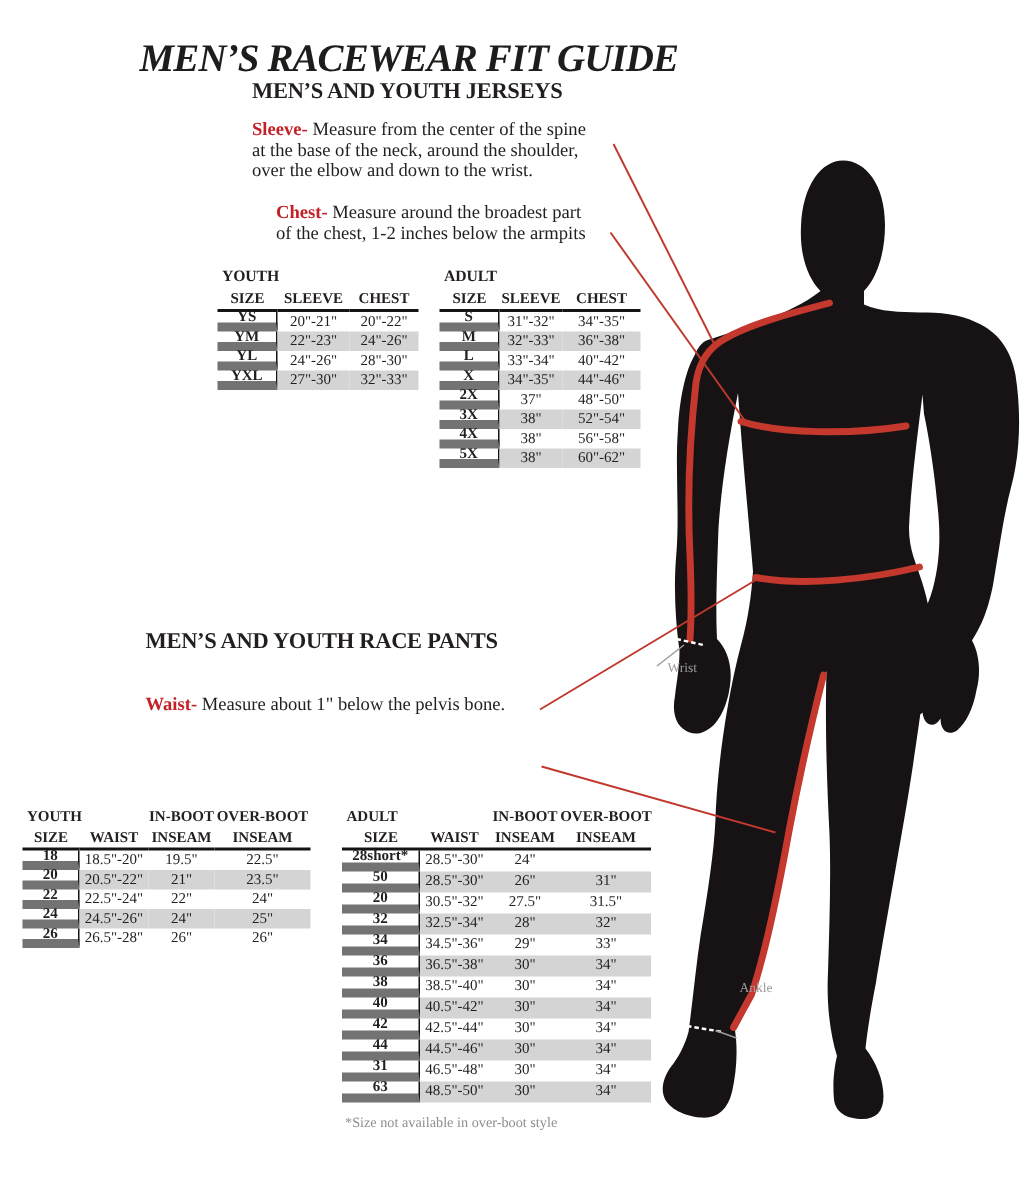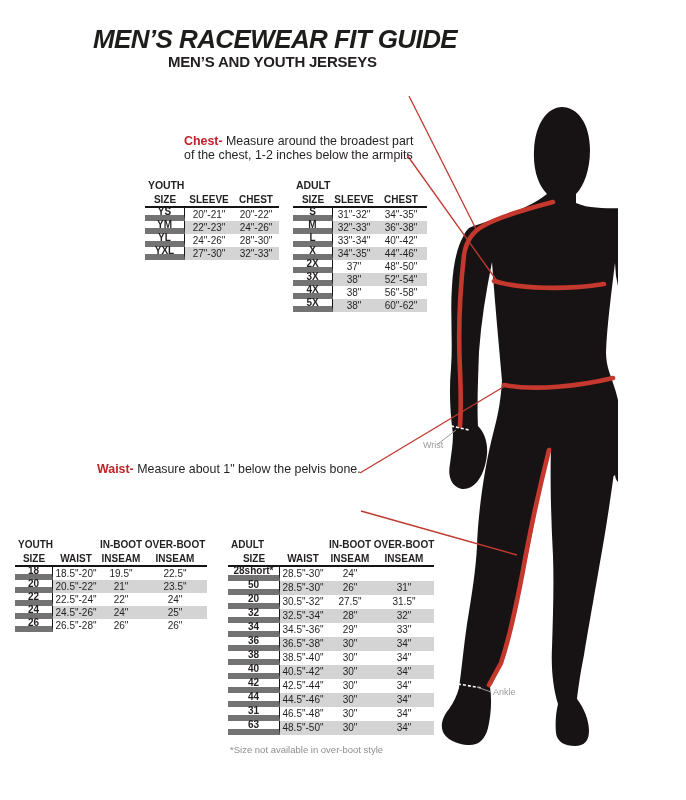--- a/index.html
+++ b/index.html
@@ -1,18 +1,18 @@
 <!DOCTYPE html>
 <html><head>
 <meta charset="utf-8">
 <style>
   html,body{margin:0;padding:0;background:#ffffff;}
   .page{
-    position:relative;width:586px;height:800px;background:#ffffff;overflow:hidden;
-    font-family:Liberation Sans, sans-serif;color:#231f20;padding-left:32px;
+    position:relative;width:686px;height:800px;background:#ffffff;overflow:hidden;
+    font-family:Liberation Serif, serif;color:#231f20;
   }
   .abs{position:absolute;}
   .title{
     font-size:26px;font-weight:bold;font-style:italic;letter-spacing:-0.6px;
     color:#1d1d1b;white-space:nowrap;
   }
   .h2{font-size:15px;font-weight:bold;letter-spacing:-0.2px;white-space:nowrap;}
   .para{font-size:12.4px;line-height:13.6px;white-space:nowrap;}
   .term{font-weight:bold;color:#c32127;}
   
@@ -84,20 +84,25 @@
     <g fill="none" stroke-width="1" stroke="#9b9b9b">
       <line x1="438" y1="444" x2="456" y2="430"></line>
       <line x1="477" y1="687" x2="491" y2="692"></line>
     </g>
   </svg>
 
   <div class="abs title" style="left:93px;top:24px;">MEN’S RACEWEAR FIT GUIDE</div>
 
   <div class="abs h2" style="left:168px;top:53px;">MEN’S AND YOUTH JERSEYS</div>
 
+  <div class="abs para" style="left:168px;top:80px;">
+    <div><span class="term">Sleeve-</span> <span>Measure from the center of the spine</span></div>
+    <div>at the base of the neck, around the shoulder,</div>
+    <div>over the elbow and down to the wrist.</div>
+  </div>
 
   <div class="abs para" style="left:184px;top:135px;">
     <div><span class="term">Chest-</span> <span>Measure around the broadest part</span></div>
     <div>of the chest, 1-2 inches below the armpits</div>
   </div>
 
   <div class="tbl" style="left:145px;top:179px;">
     <div class="tlabel">YOUTH</div>
     <div class="grid g-jy">
       <div class="cell hcell">SIZE</div>
@@ -144,20 +149,21 @@
         <div class="cell data-cell shade">52"-54"</div>
         <div class="cell size-cell">4X</div>
         <div class="cell data-cell">38"</div>
         <div class="cell data-cell">56"-58"</div>
         <div class="cell size-cell">5X</div>
         <div class="cell data-cell shade">38"</div>
         <div class="cell data-cell shade">60"-62"</div>
       </div>
   </div>
 
+  <div class="abs h2" style="left:97px;top:420px;">MEN’S AND YOUTH RACE PANTS</div>
 
   <div class="abs para" style="left:97px;top:463px;">
     <span class="term">Waist-</span>
     <span>Measure about 1" below the pelvis bone.</span>
   </div>
 
 
   <div class="tbl" style="left:15px;top:538px;">
     <div class="grid g-py">
       <div class="cell h1r gl">YOUTH</div>
@@ -247,16 +253,16 @@
         <div class="cell data-cell">34"</div>
         <div class="cell size-cell">63</div>
         <div class="cell data-cell shade">48.5"-50"</div>
         <div class="cell data-cell shade">30"</div>
         <div class="cell data-cell shade">34"</div>
       </div>
   </div>
 
   <div class="abs footnote" style="left:230px;top:744px;">*Size not available in over-boot style</div>
 
-  <div class="abs figlabel" style="left:423px;top:440px;">Wrist</div>
-  <div class="abs figlabel" style="left:493px;top:687px;">Ankle</div>
+  <div class="abs figlabel" style="left:445px;top:440px;">Wrist</div>
+  <div class="abs figlabel" style="left:493px;top:653px;">Ankle</div>
 
 </div>
 
 </body></html>

